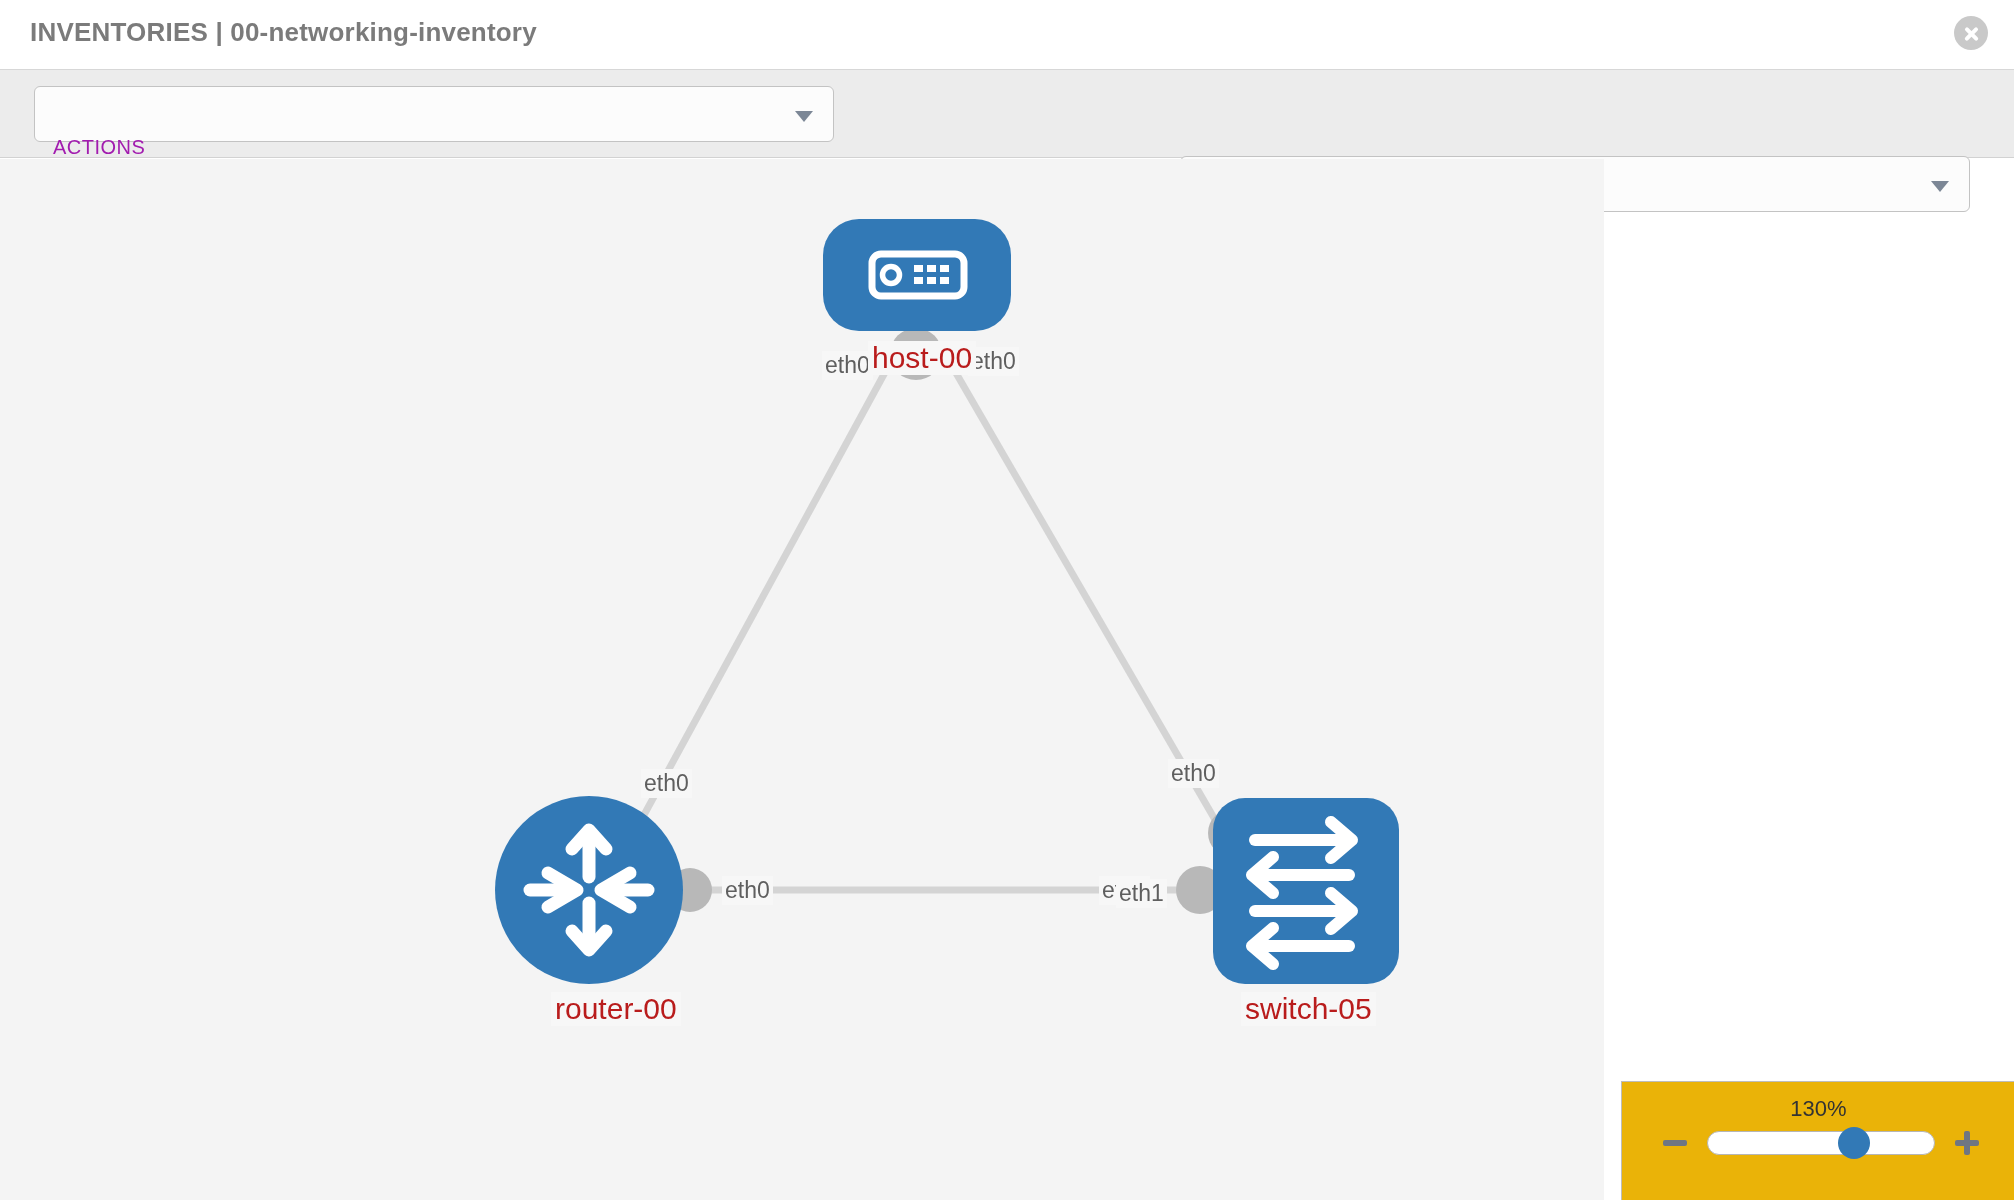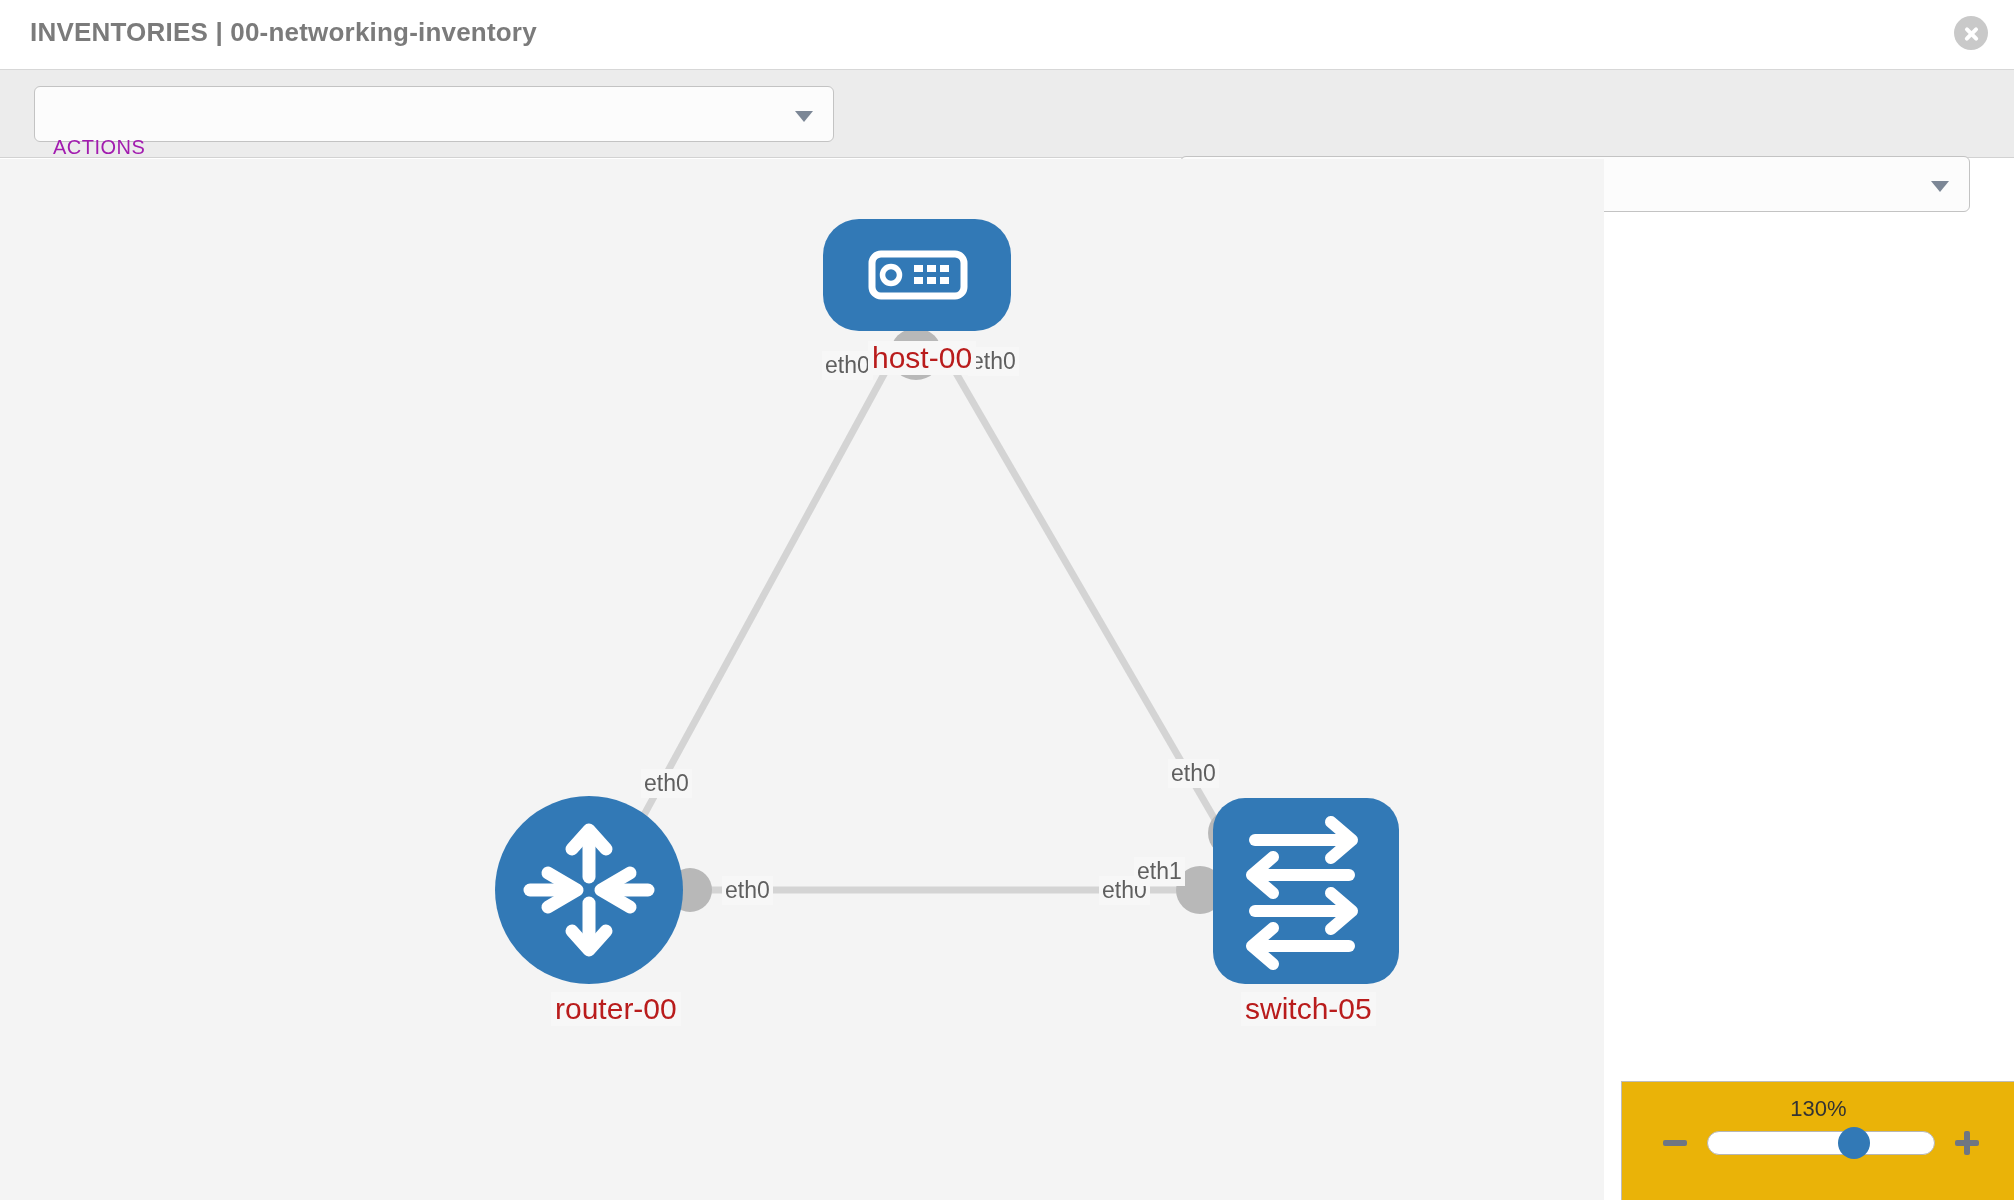--- a/index.html
+++ b/index.html
@@ -333,21 +333,21 @@
       </g>
     </g>
   </svg>
 
   <span class="edge-label" style="left:822px; top:192px;">eth0</span>
   <span class="edge-label" style="left:968px; top:188px;">eth0</span>
   <span class="edge-label" style="left:641px; top:610px;">eth0</span>
   <span class="edge-label" style="left:1168px; top:600px;">eth0</span>
   <span class="edge-label" style="left:722px; top:717px;">eth0</span>
   <span class="edge-label" style="left:1099px; top:717px;">eth0</span>
-  <span class="edge-label" style="left:1116px; top:698px;margin-left:18px;">eth1</span>
+  <span class="edge-label" style="left:1116px; top:720px;">eth1</span>
 
   <span class="node-label" style="left:868px; top:182px;">host-00</span>
   <span class="node-label" style="left:527px; top:833px;margin-left:24px;">router-00</span>
   <span class="node-label" style="left:1241px; top:833px;">switch-05</span>
 </div>
 
 <div class="zoom-panel">
   <div class="zoom-pct">130%</div>
   <div class="zoom-minus"></div>
   <div class="zoom-track"></div>

